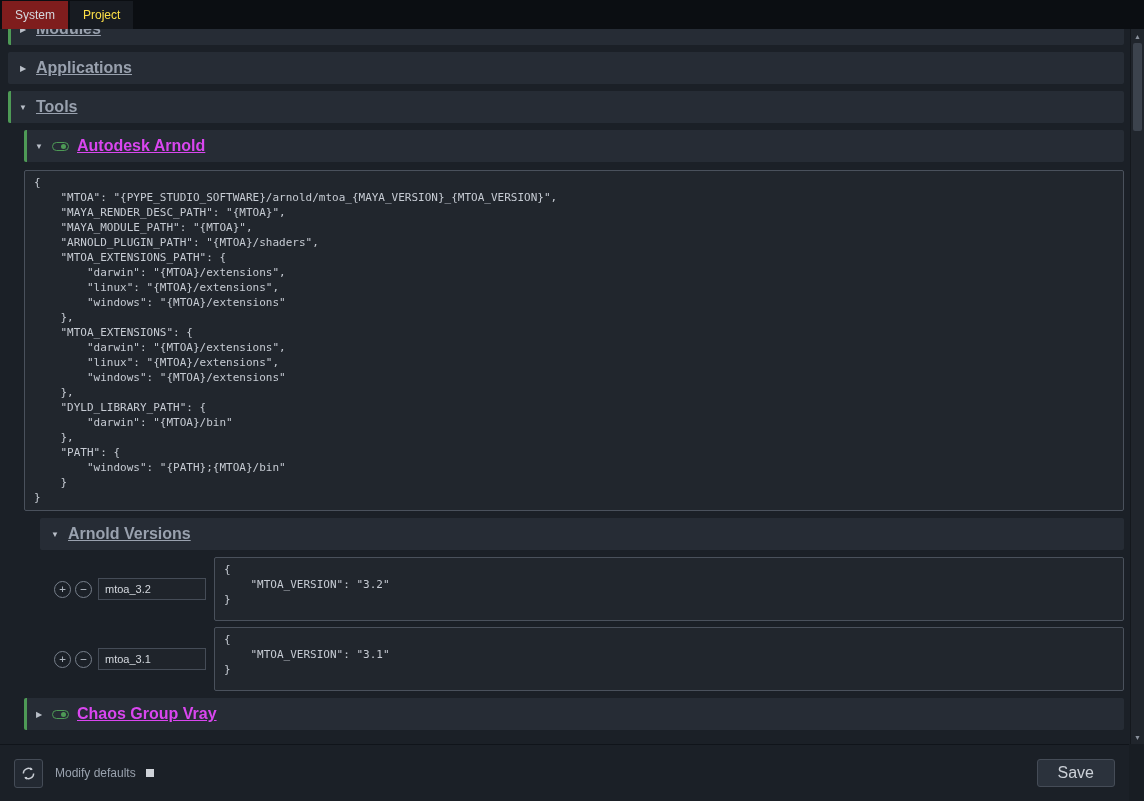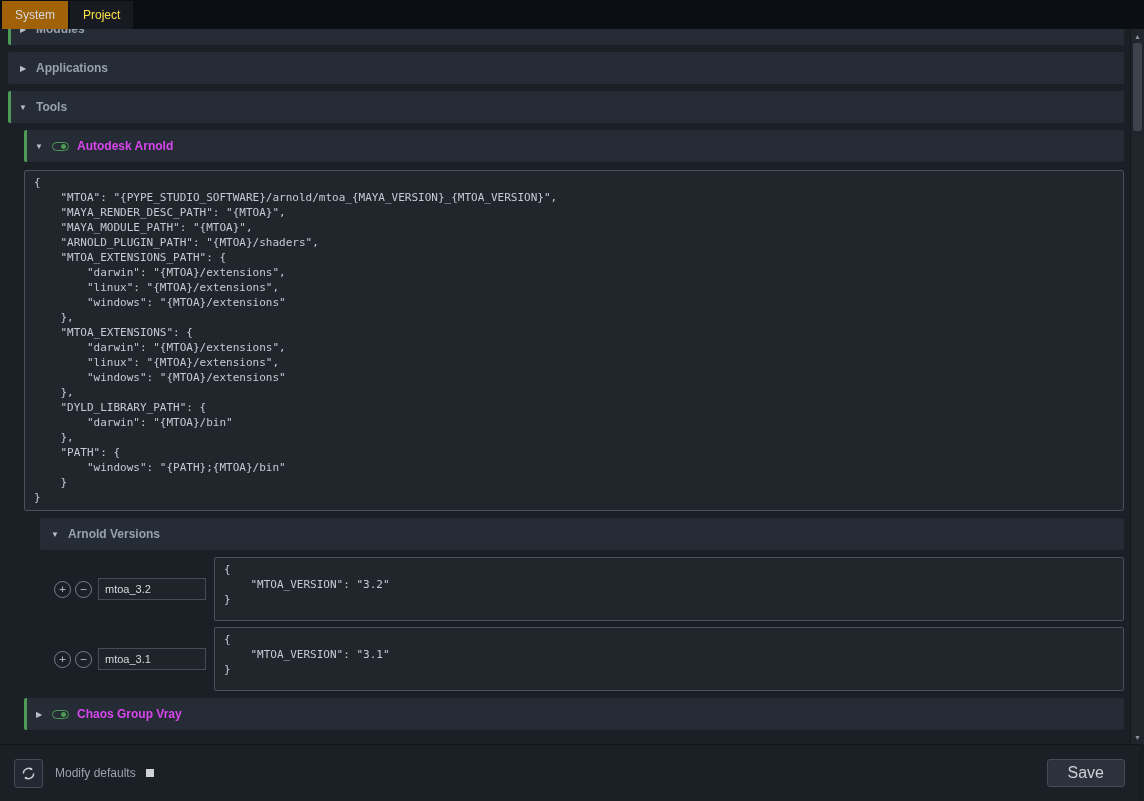--- a/index.html
+++ b/index.html
@@ -5,33 +5,33 @@
   * { box-sizing: border-box; }
   html,body { margin:0; padding:0; }
   body {
     width:1144px; height:801px; position:relative; overflow:hidden;
     background:#181d23; font-family:"Liberation Sans", sans-serif;
   }
 
   
   .tabbar { height:29px; background:#0b0e12; display:flex; align-items:flex-end; padding-left:2px; }
   .tab { padding:7px 13px; font-size:12px; color:#fde047; background:#171b21; margin-right:2px; cursor:pointer; }
-  .tab.active { background:#a16207; color:#d5d9df; }
+  .tab.active { background:#7f1d1d; color:#d5d9df; }
 
   
   .scroll-area { position:absolute; top:29px; left:0; right:0; bottom:57px; background:#1b2027; overflow:hidden; }
   .content { margin:0 20px 0 8px; }
 
   .sec-header {
     height:32px; background:#262c35; border-radius:2px;
     display:flex; align-items:center; padding:0 10px; gap:8px; cursor:pointer;
   }
   .green-edge { border-left:3px solid #4e9a56; padding-left:7px; }
   .arrow { color:#b9bfc8; font-size:8px; width:10px; flex:none; text-align:center; }
-  .sec-title { font-size:12px; font-weight:bold; color:#99a1ae; }
+  .sec-title { font-size:16px; font-weight:bold; color:#99a1ae;text-decoration:underline; }
   .sec-title.green { color:#d946ef; }
   .mt7 { margin-top:7px; }
   .modules { margin-top:-16px; }
   .indent { margin-left:16px; }
 
   .toggle { width:17px; height:9px; border:1px solid #4e9a56; border-radius:5px; position:relative; flex:none; }
   .toggle .knob { position:absolute; right:2px; top:1px; width:5px; height:5px; background:#4e9a56; border-radius:50%; }
 
   
   .env-row { display:flex; margin-top:8px; margin-left:16px; }
@@ -63,21 +63,21 @@
   .version-code { flex:1; height:64px; }
 
   
   .scrollbar { position:absolute; top:29px; right:0; bottom:57px; width:14px; background:#20252c; border-left:1px solid #14181d; }
   .sb-btn { height:14px; display:flex; align-items:center; justify-content:center; color:#8a919c; font-size:7px; cursor:pointer; }
   .sb-down { position:absolute; bottom:0; left:0; right:0; }
   .sb-thumb { position:absolute; top:14px; left:2px; right:2px; height:88px; background:#3c434d; border-radius:2px; cursor:pointer; }
 
   
   .footer {
-    position:absolute; bottom:0; left:0; right:5px; height:57px;
+    position:absolute; bottom:0; left:0; right:15px; height:57px;
     background:#1b2027; border-top:1px solid #10141a;
     display:flex; align-items:center; padding:0 14px; gap:12px;
   }
   .refresh-btn {
     width:29px; height:29px; background:#232932; border:1px solid #454c57; border-radius:3px;
     display:flex; align-items:center; justify-content:center; padding:0; cursor:pointer;
   }
   .modify-label { color:#9aa2ae; font-size:12px; }
   .modify-square { width:8px; height:8px; background:#cfd3d9; display:inline-block; margin-left:-2px; }
   .spacer { flex:1; }

